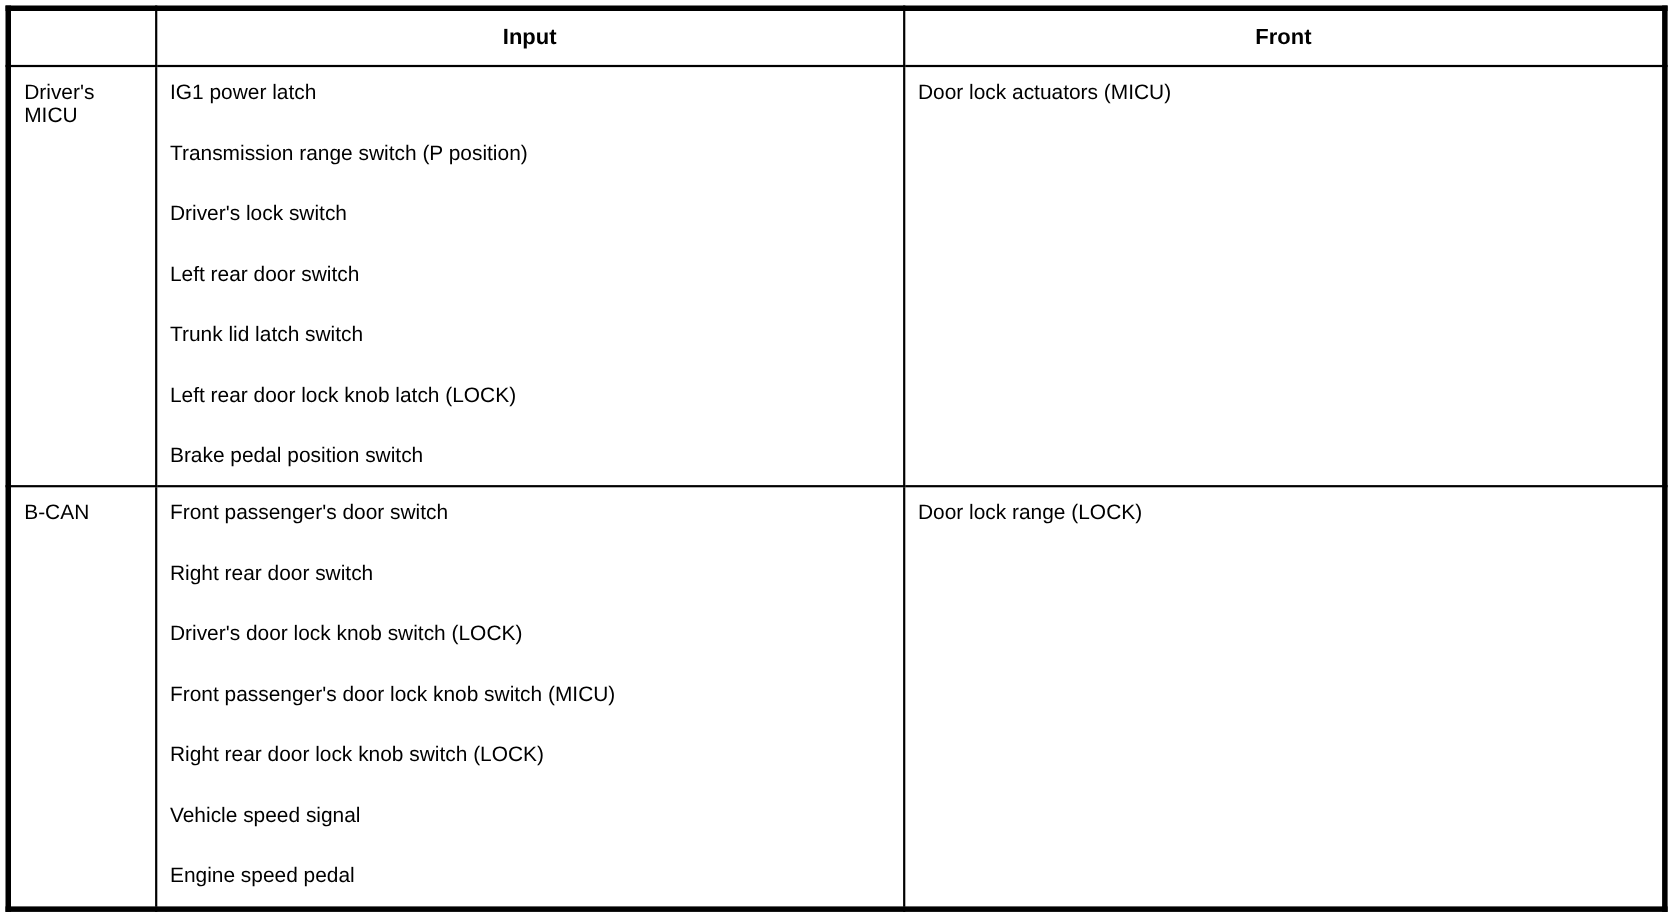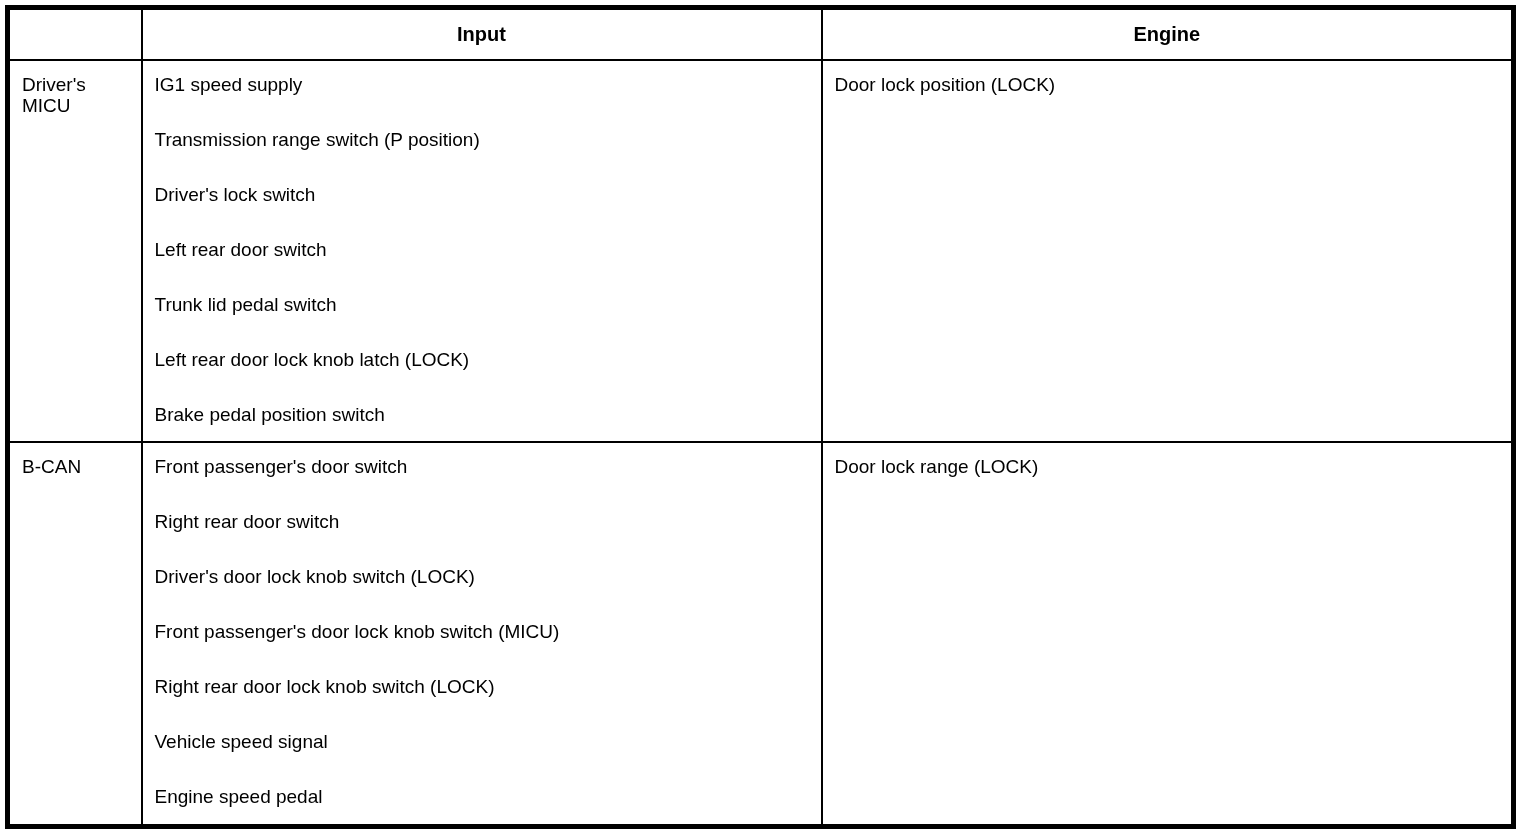--- a/index.html
+++ b/index.html
@@ -56,39 +56,39 @@
 <table class="io-table">
   <colgroup>
     <col class="col-source">
     <col class="col-input">
     <col class="col-output">
   </colgroup>
   <thead>
     <tr>
       <th></th>
       <th>Input</th>
-      <th>Engine</th>
+      <th>Front</th>
     </tr>
   </thead>
   <tbody>
   <tr class="row-tall">
     <td>
       <p class="cell-item">Driver's MICU</p>
     </td>
     <td>
-          <p class="cell-item">IG1 speed supply</p>
+          <p class="cell-item">IG1 power latch</p>
           <p class="cell-item">Transmission range switch (P position)</p>
           <p class="cell-item">Driver's lock switch</p>
           <p class="cell-item">Left rear door switch</p>
-          <p class="cell-item">Trunk lid pedal switch</p>
+          <p class="cell-item">Trunk lid latch switch</p>
           <p class="cell-item">Left rear door lock knob latch (LOCK)</p>
           <p class="cell-item">Brake pedal position switch</p>
         </td>
     <td>
-          <p class="cell-item">Door lock position (LOCK)</p>
+          <p class="cell-item">Door lock actuators (MICU)</p>
         </td>
   </tr>
       <tr class="row-tall">
     <td>
       <p class="cell-item">B-CAN</p>
     </td>
     <td>
           <p class="cell-item">Front passenger's door switch</p>
           <p class="cell-item">Right rear door switch</p>
           <p class="cell-item">Driver's door lock knob switch (LOCK)</p>

